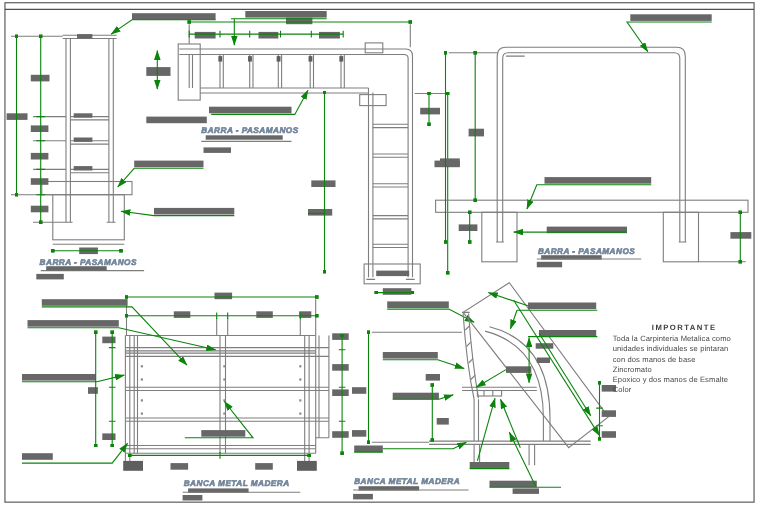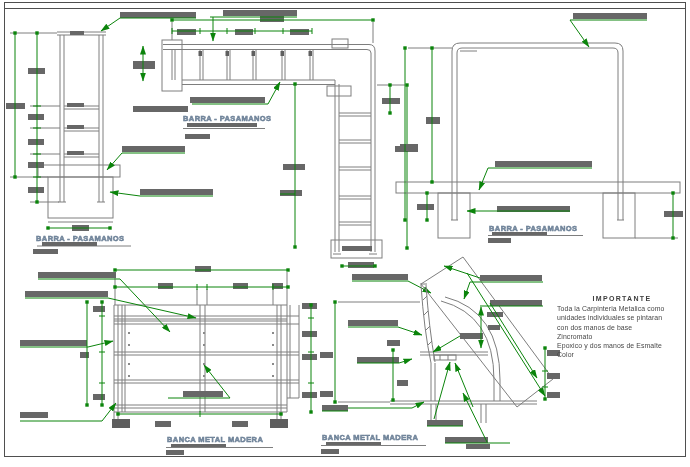--- a/index.html
+++ b/index.html
@@ -6,21 +6,21 @@
   #sheet{position:relative;width:690px;height:467px;background:#fff;overflow:hidden;
          font-family:"Liberation Sans",sans-serif;}
   svg{position:absolute;left:0;top:0;}
   .g{stroke:#7e7e7e;stroke-width:1;fill:none}
   .gd{stroke:#4f4f4f;stroke-width:1;fill:none}
   .dm{stroke:#0b840b;stroke-width:1;fill:none}
   .bar{fill:#676767;stroke:none}
   .drk{fill:#5e5e5e;stroke:none}
   .bolt{fill:#8a8a8a;stroke:none}
   .ovl{position:absolute;white-space:nowrap;}
-  .dtitle{font-size:7.5px;font-weight:bold;letter-spacing:.4px;color:#8495aa;
+  .dtitle{font-size:7.5px;font-weight:bold;letter-spacing:.4px;color:#8495aa;font-style:italic;
           -webkit-text-stroke:.5px #62788f;}
   .note{position:absolute;left:557px;top:295px;width:130px;color:#444;}
   .note-h{font-size:7px;font-weight:bold;letter-spacing:1.3px;color:#3d3d3d;
           text-align:center;margin-bottom:2px;}
   .note-l{font-size:6.9px;line-height:9.3px;letter-spacing:.1px;color:#474747;}
 </style>
 </head>
 <body>
 
 <div id="sheet">

